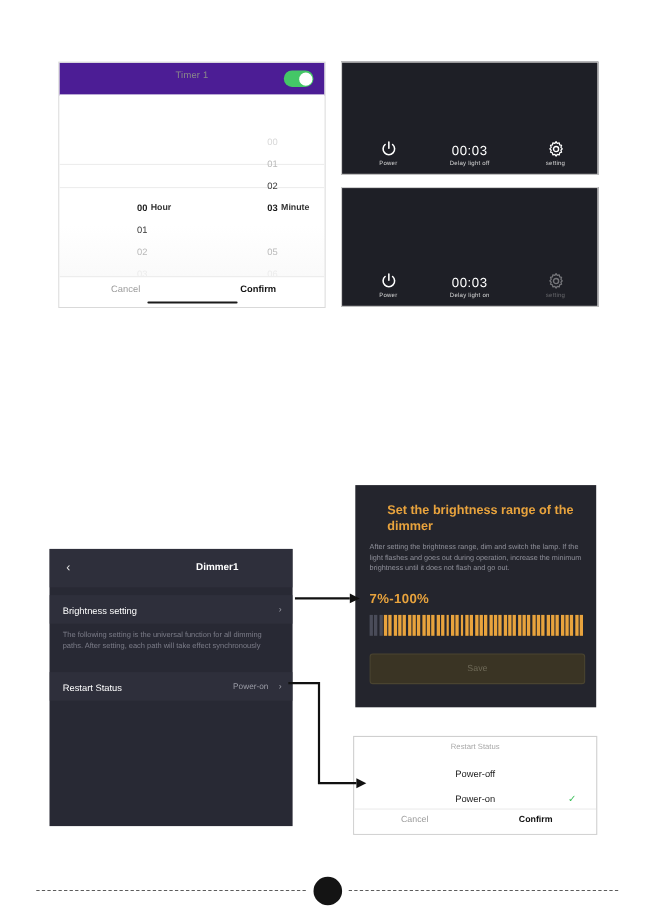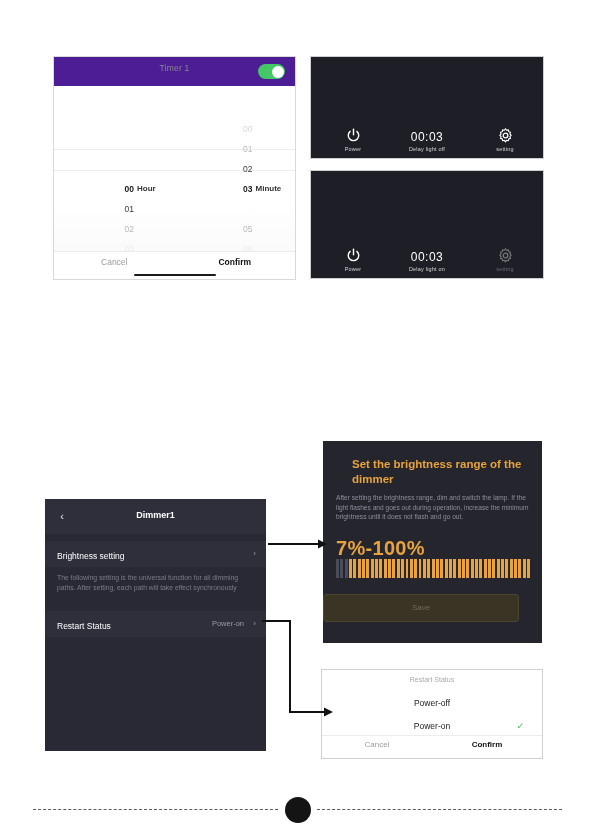--- a/index.html
+++ b/index.html
@@ -98,21 +98,21 @@
   }
   #dimmer-nav{
     position:absolute;left:0;top:0;width:100%;height:35px;background:#2e2f3b;
   }
   #dimmer-back{
     position:absolute;left:10px;top:10px;width:14px;height:14px;
     color:#e8e8e8;font-size:11px;line-height:14px;text-align:center;
   }
   #dimmer-title{
     position:absolute;left:0;top:11px;width:100%;text-align:center;
-    font-size:9px;color:#ffffff;font-weight:bold;
+    font-size:9px;color:#ffffff;font-weight:bold;padding-left:42px;
   }
   .row{
     position:absolute;left:0;width:100%;box-sizing:border-box;
     padding:0 12px;height:26px;line-height:26px;background:#2e2f3b;
   }
   #row-brightness{top:42px;}
   #row-restart{top:112px;}
   .row .rlabel{font-size:8.5px;color:#ffffff;}
   .row .rvalue{
     position:absolute;right:22px;top:0;font-size:7.5px;color:#9b9ca6;
@@ -132,29 +132,29 @@
   #bright-title{
     position:absolute;left:13px;top:16px;width:194px;
     font-size:11.5px;line-height:15px;color:#e8a33d;font-weight:bold;margin-left:16px;
   }
   #bright-desc{
     position:absolute;left:13px;top:52px;width:194px;
     font-size:6.6px;line-height:9.5px;color:#8e8f99;
   }
   #bright-value{
     position:absolute;left:13px;top:96px;
-    font-size:20px;color:#e8a33d;font-weight:bold;letter-spacing:.3px;
+    font-size:12px;color:#e8a33d;font-weight:bold;letter-spacing:.3px;
   }
   #bright-slider{
     position:absolute;left:13px;top:118px;width:194px;height:19px;
     display:flex;gap:1.4px;align-items:stretch;
   }
   #bright-slider i{flex:1 1 auto;display:block;}
   #save-btn{
-    position:absolute;left:0;top:153px;width:194px;height:26px;
+    position:absolute;left:13px;top:153px;width:194px;height:26px;
     background:#3a3424;border:1px solid #4a4430;border-radius:3px;
     line-height:26px;text-align:center;font-size:8px;color:#6f6a58;
   }
 
   
   #restart-dialog{
     left:321px;top:669px;width:222px;height:90px;
     background:#ffffff;border:1px solid #cfcfcf;
   }
   #rd-title{

